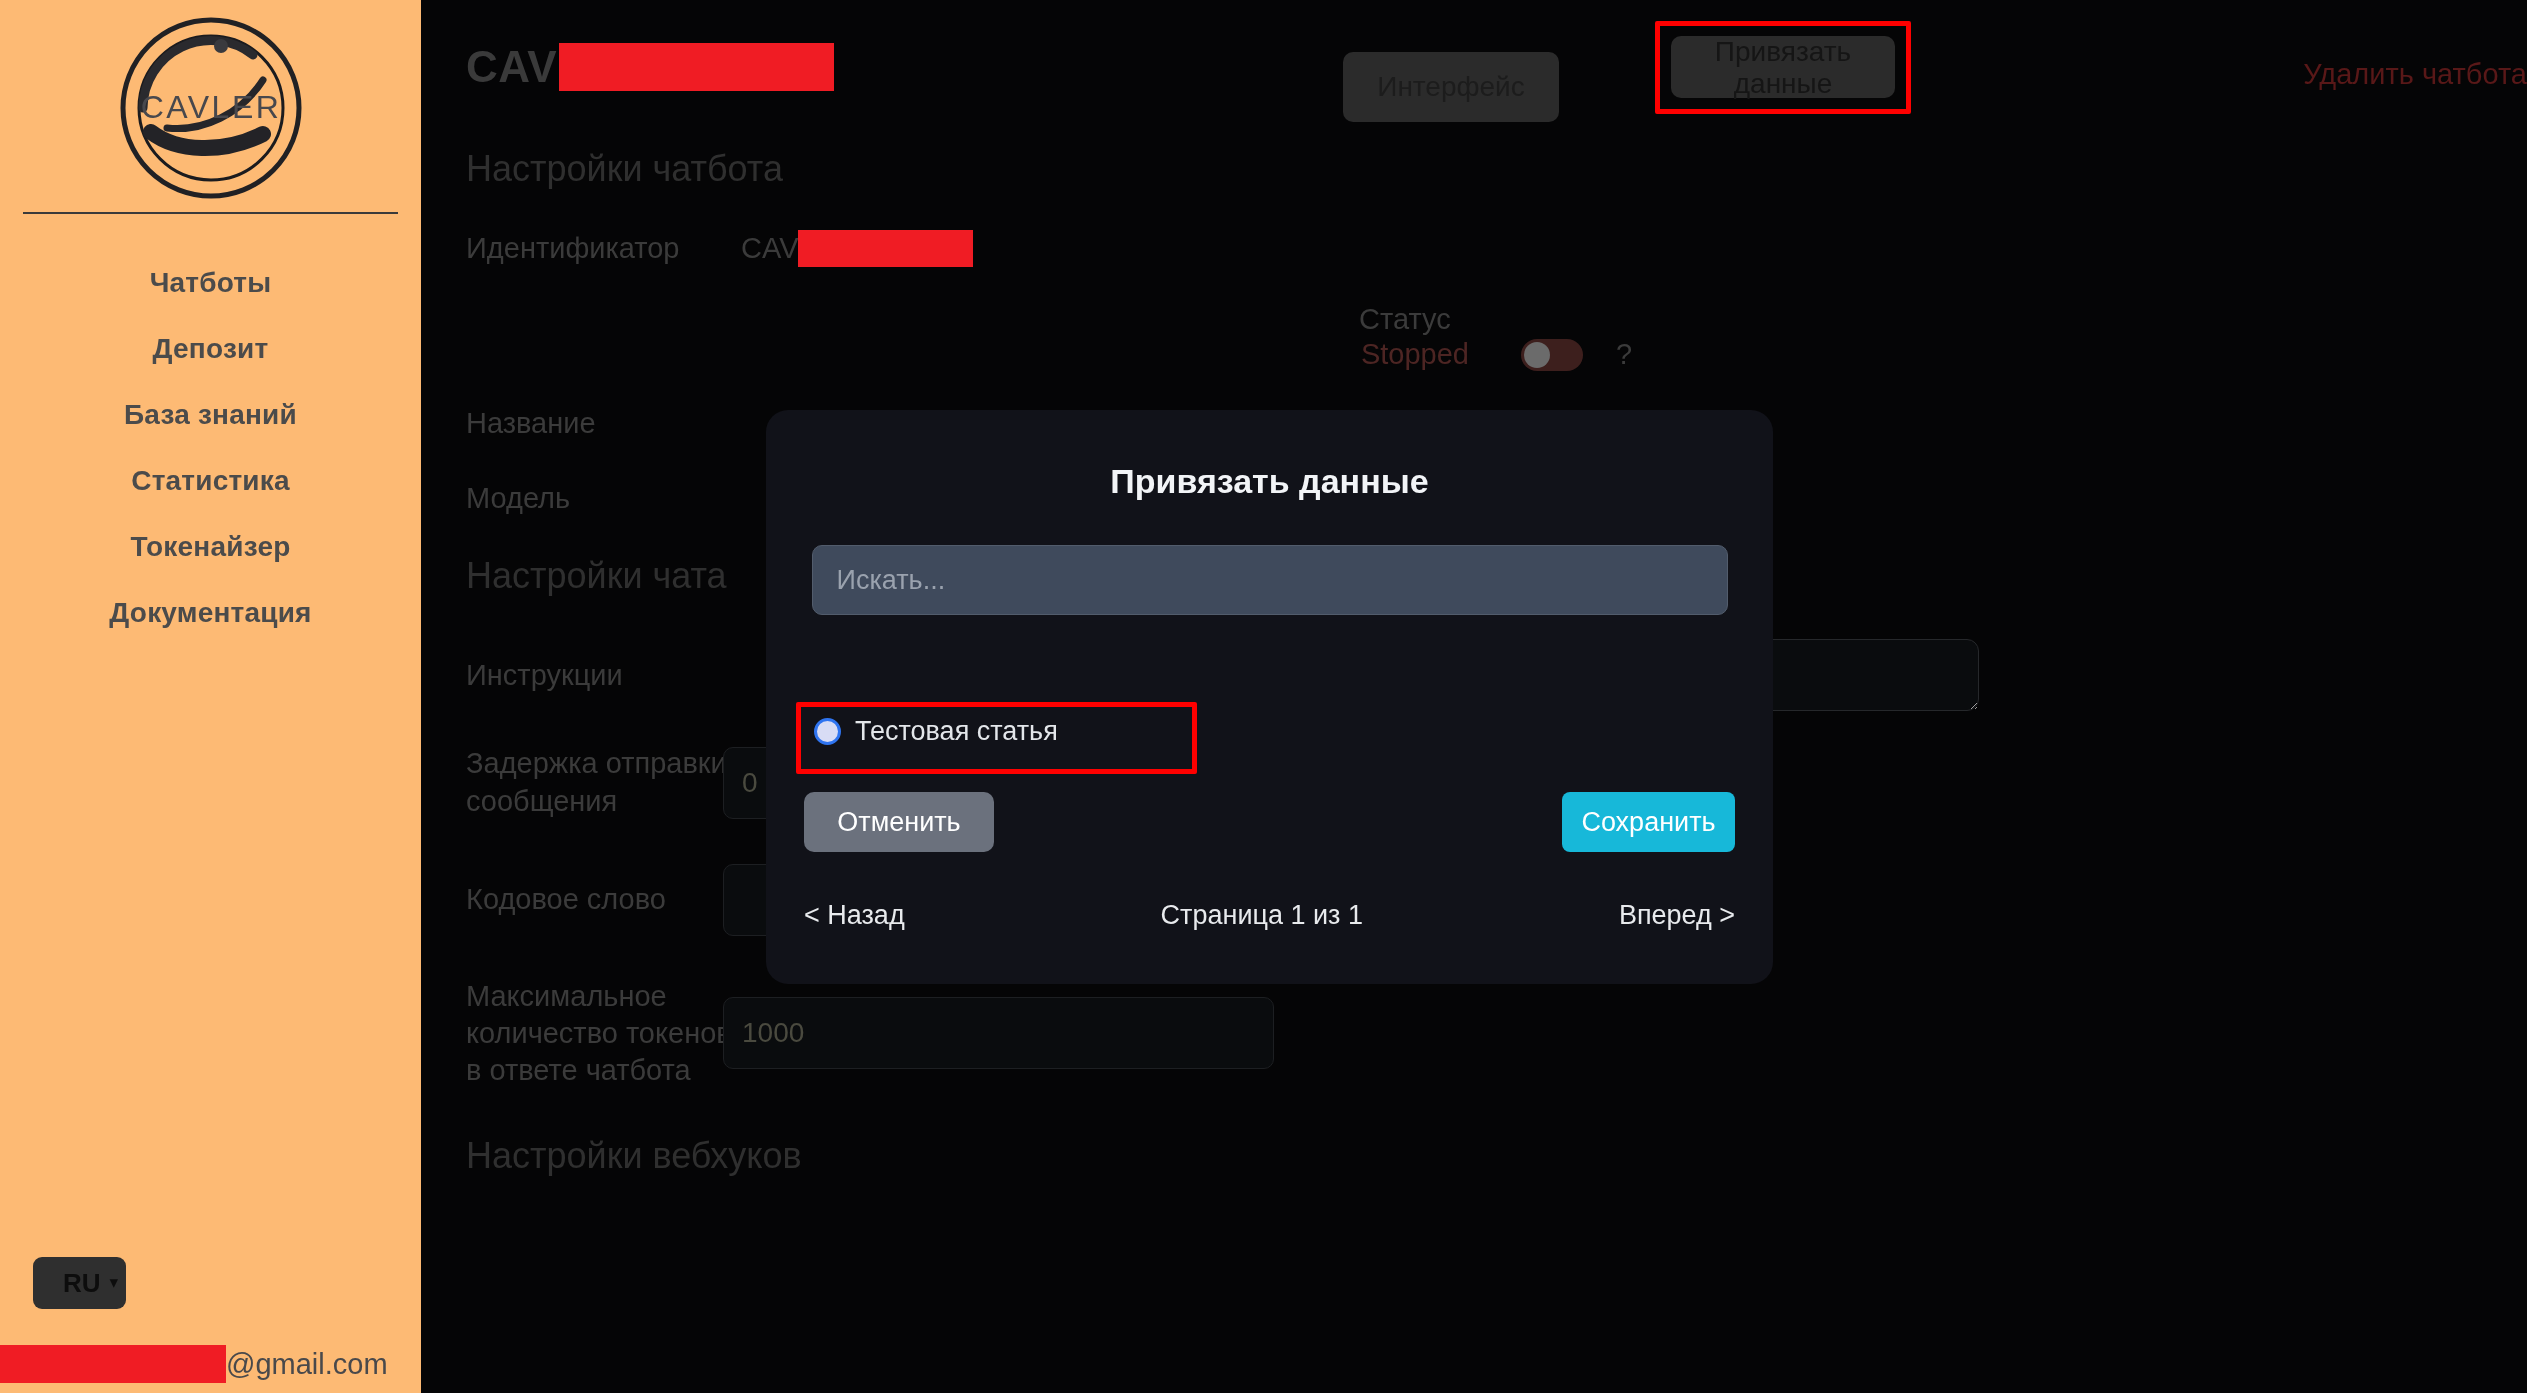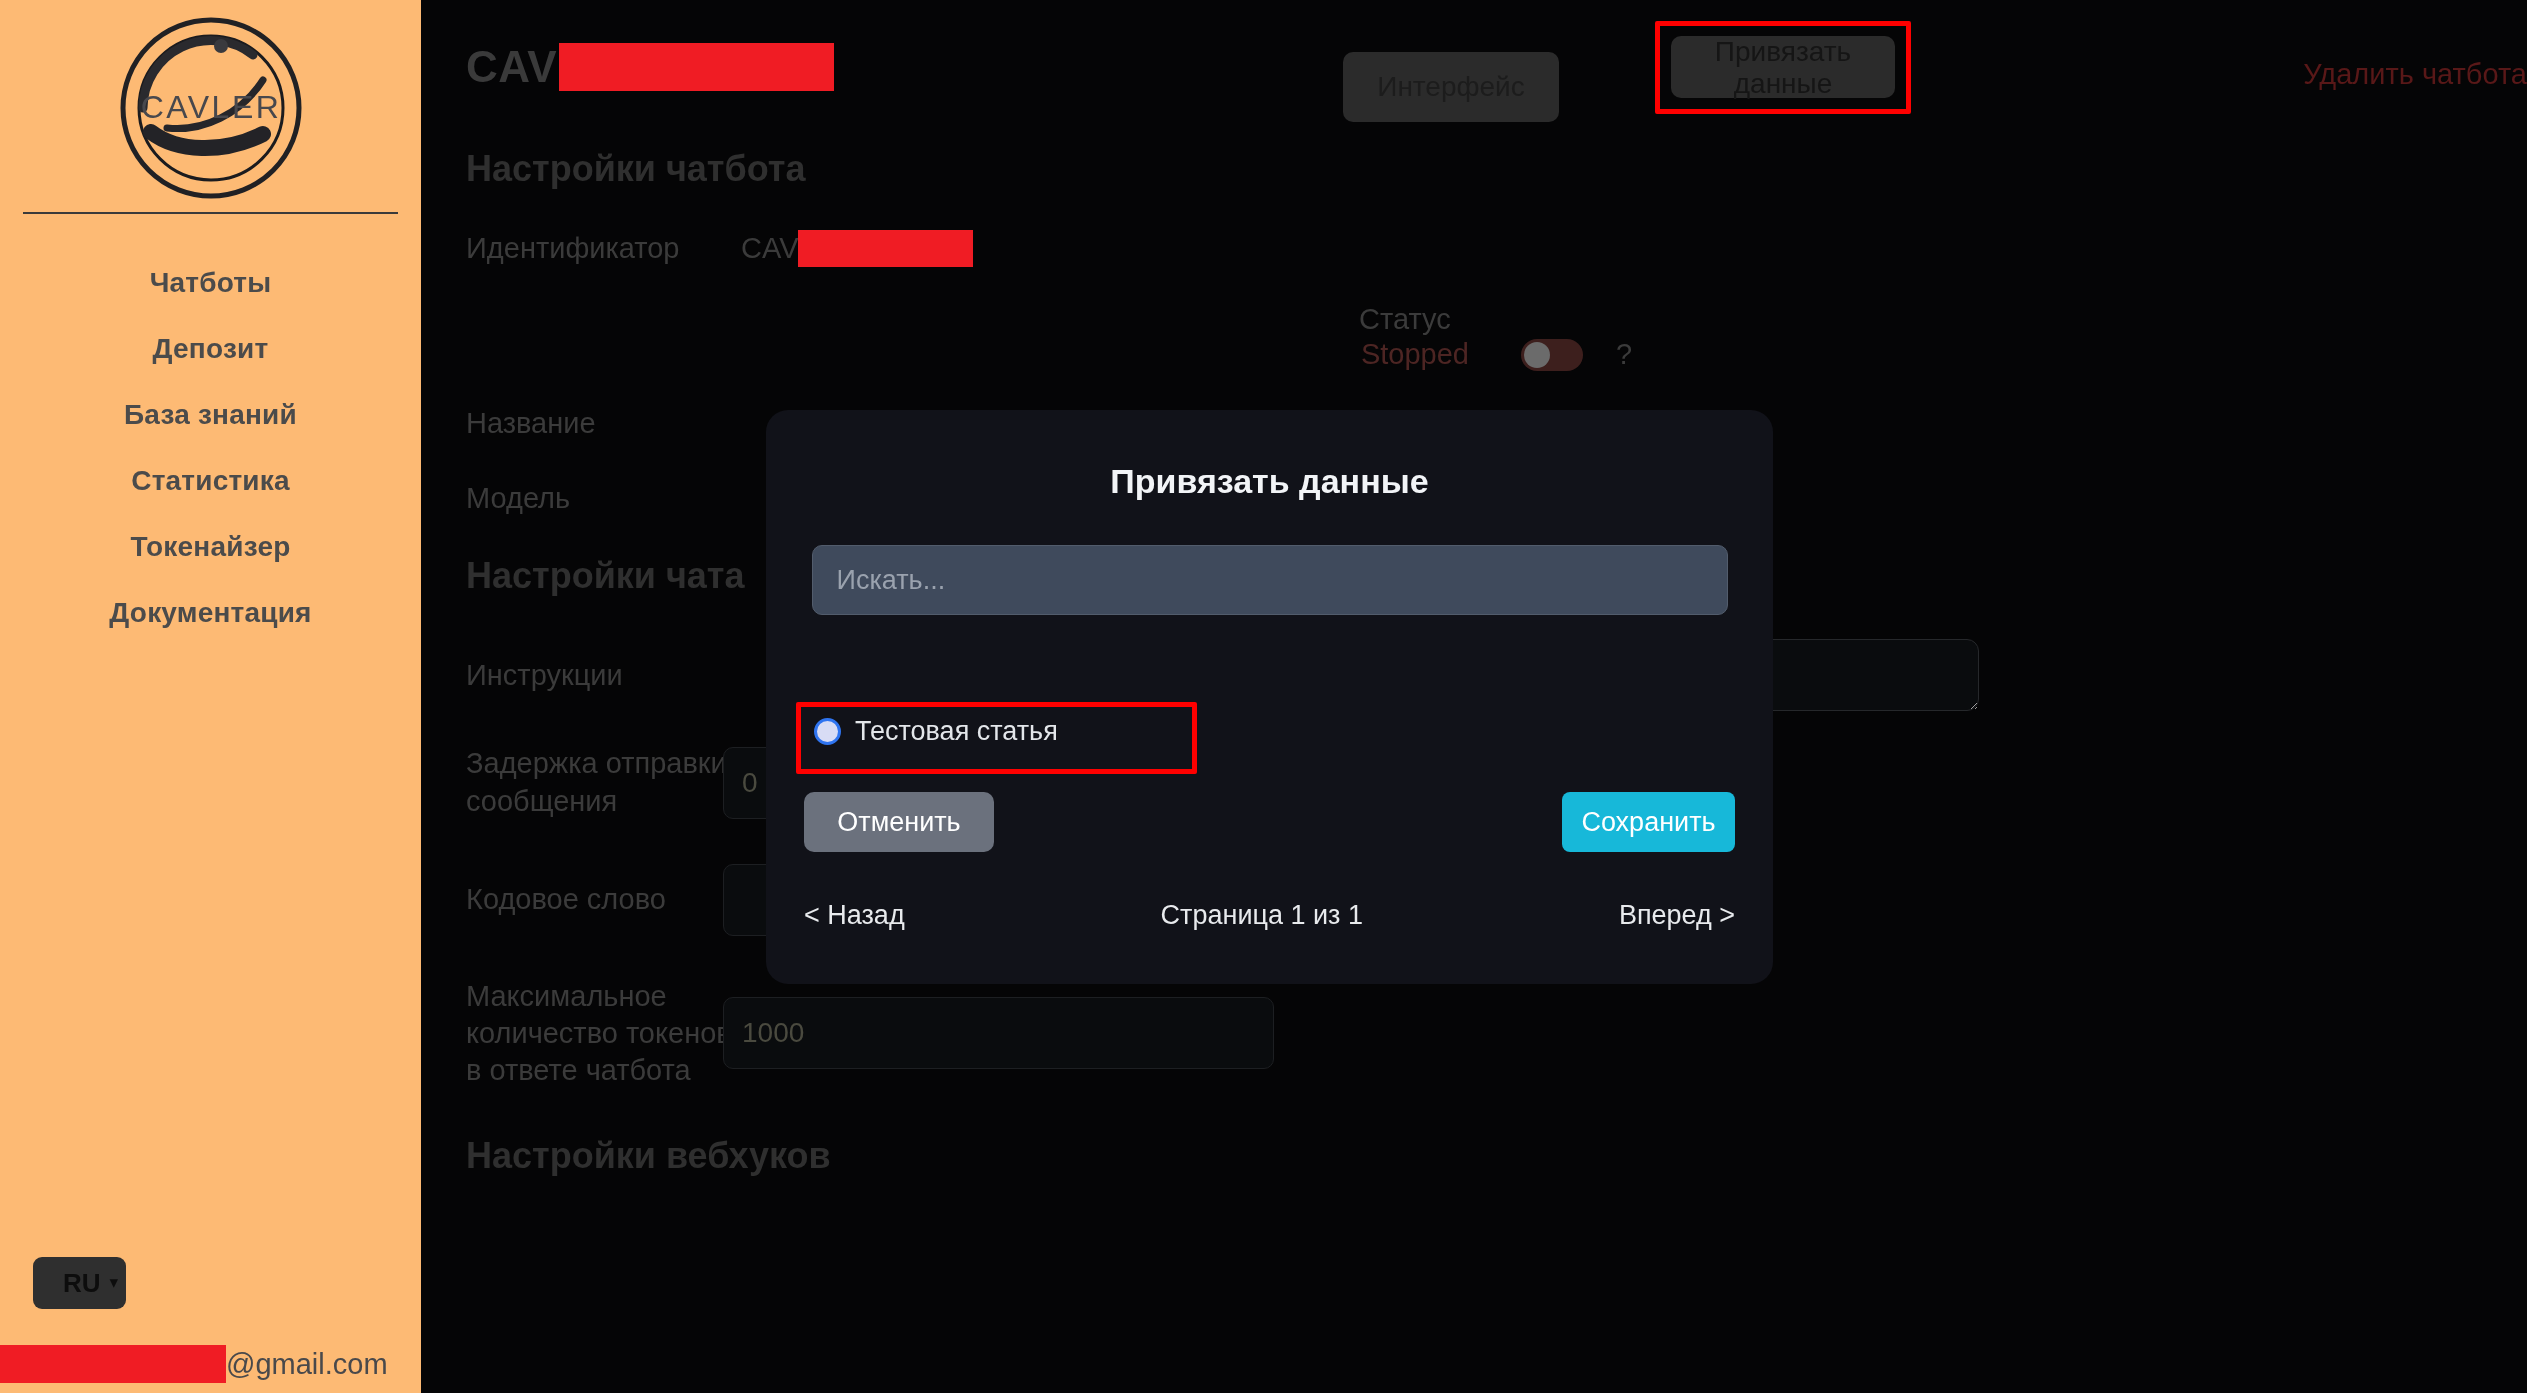--- a/index.html
+++ b/index.html
@@ -179,21 +179,21 @@
     right: 0px; top: 58px;
     font-size: 29px;
     color: #591818;
     cursor: pointer;
     white-space: nowrap;
   }
 
   
   .section-title {
     font-size: 36px;
-    font-weight: 700;
+    font-weight: 400;
     color: #2f2f2f;
     margin-left: 45px;
   }
 
   .form-row {
     display: flex;
     align-items: center;
     margin-left: 45px;
   }
   .form-label {

